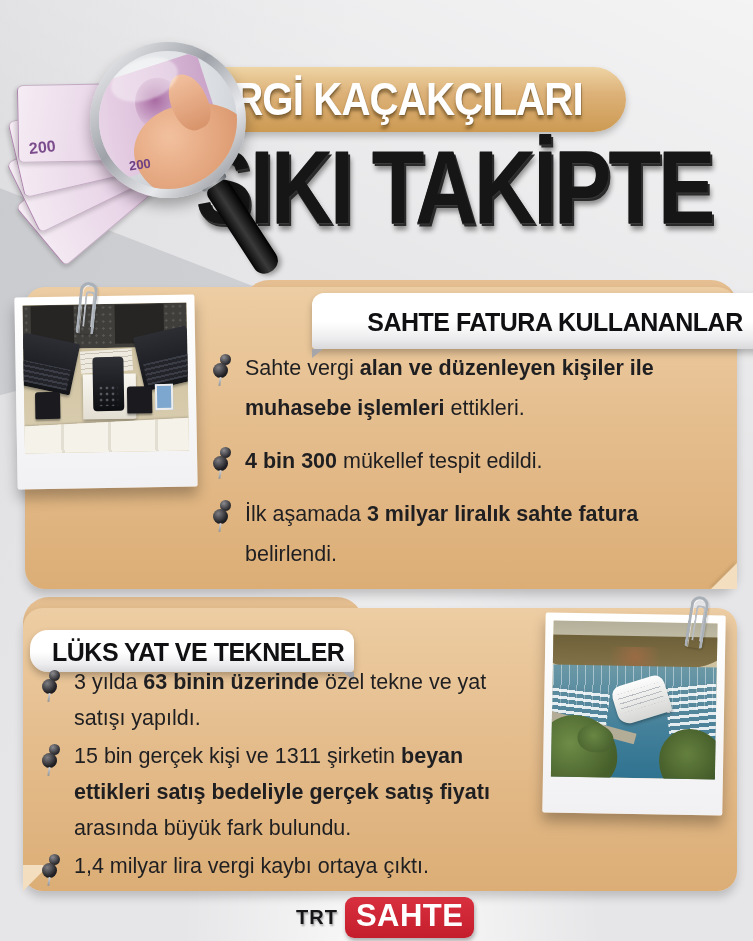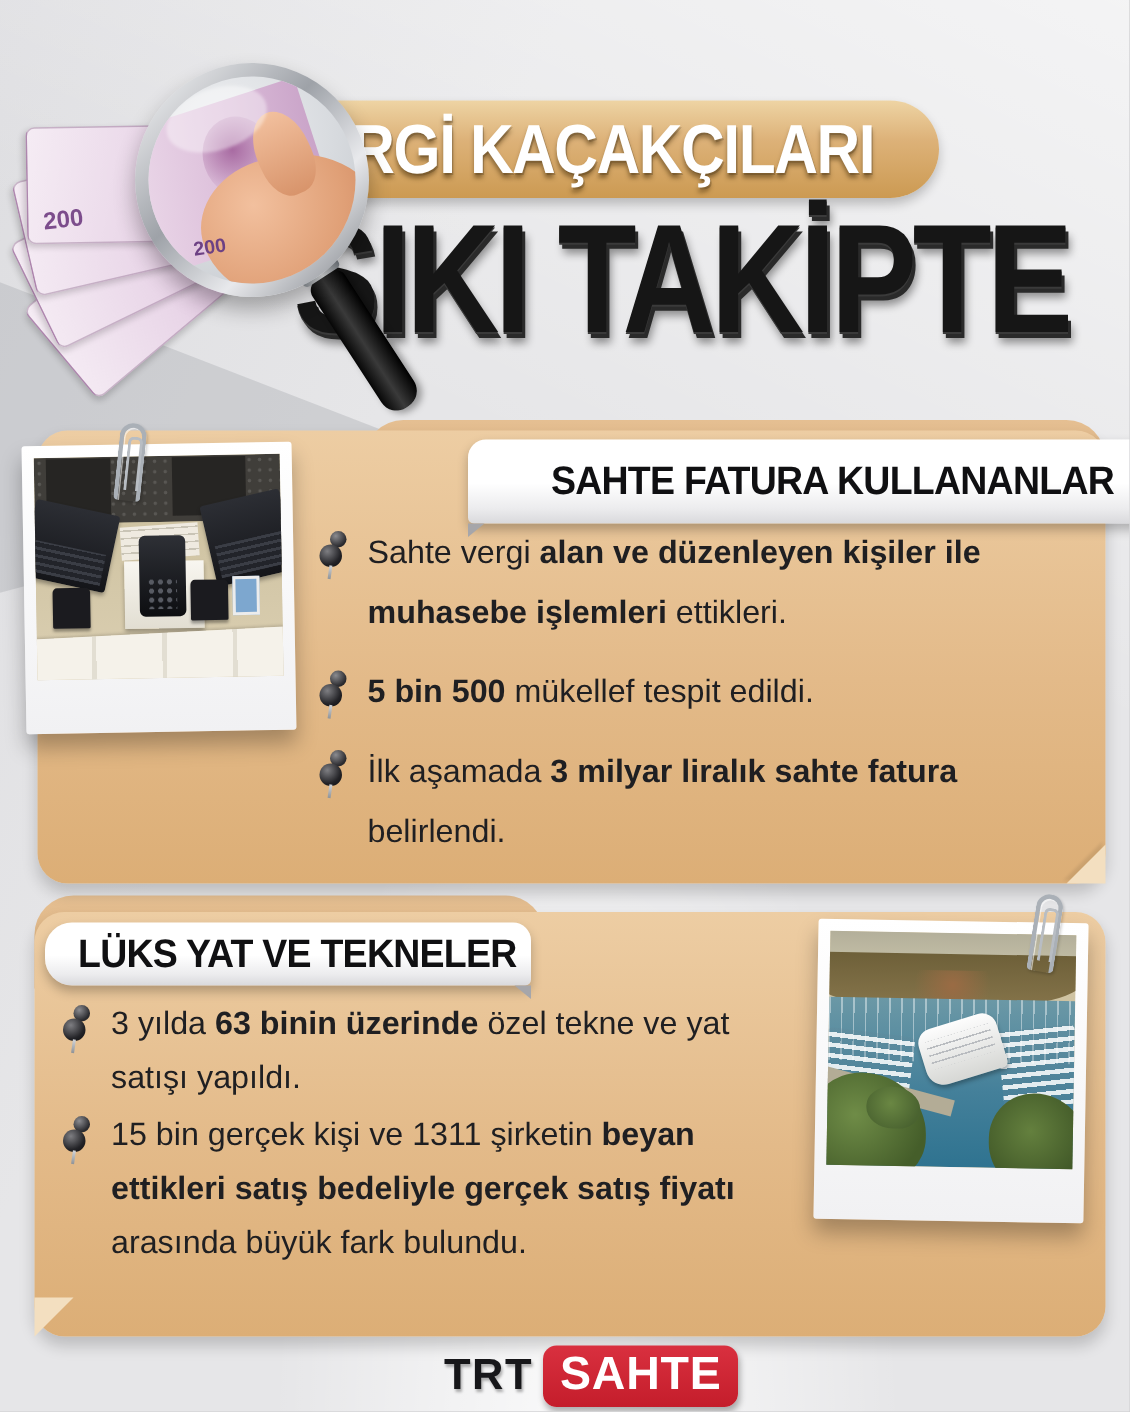--- a/index.html
+++ b/index.html
@@ -83,21 +83,21 @@
   .card2::after { content:''; position:absolute; left:0; bottom:0; width:0; height:0;
     border-style:solid; border-width:26px 26px 0 0; border-color:transparent #f3dfc0 transparent transparent;
     transform:rotate(180deg); }
 
   .banner { position:absolute; z-index:3; display:flex; align-items:center;
     background: linear-gradient(180deg,#ffffff 52%,#ececee 82%,#d9d9dc 100%);
     box-shadow:0 4px 7px rgba(0,0,0,.25); }
   .banner1 { left:264px; top:293px; width:486px; height:56px; border-radius:12px 18px 18px 4px; justify-content:center;margin-left:48px; }
   .banner1::before { content:''; position:absolute; left:0; bottom:-9px; width:0; height:0;
     border-style:solid; border-width:9px 11px 0 0; border-color:#a6a6aa transparent transparent transparent; }
-  .banner2 { left:30px; top:615px; width:324px; height:42px; border-radius:18px 12px 4px 18px; padding-left:22px; }
+  .banner2 { left:30px; top:630px; width:324px; height:42px; border-radius:18px 12px 4px 18px; padding-left:22px; }
   .banner2::after { content:''; position:absolute; right:0; bottom:-9px; width:0; height:0;
     border-style:solid; border-width:9px 0 0 11px; border-color:#a6a6aa transparent transparent transparent; }
   .banner-text { font-size:25px; font-weight:bold; color:#101012; letter-spacing:-0.5px; transform:scaleY(1.06); white-space:nowrap; }
 
   
   .bullets { position:absolute; z-index:3; }
   .bullets1 { left:213px; top:348px; width:500px; }
   .bullets2 { left:42px; top:664px; width:478px; }
   .bullet { display:flex; align-items:flex-start; }
   .bullets1 .bullet { margin-bottom:13px; }
@@ -180,21 +180,21 @@
   .p2-tree { position:absolute; border-radius:50% 60% 45% 55%; }
   .p2-tree.a { left:-8%; bottom:-8%; width:48%; height:48%;
     background: radial-gradient(circle at 40% 38%, #6f8c47, #455e2a 72%); }
   .p2-tree.b { right:-6%; bottom:-10%; width:40%; height:42%;
     background: radial-gradient(circle at 42% 38%, #64803e, #3e5526 72%); }
   .p2-tree.c { left:16%; bottom:16%; width:22%; height:18%;
     background: radial-gradient(circle at 45% 40%, #6a8743, #4a6330 75%); }
 
   
   .logo { position:absolute; left:296px; top:897px; z-index:3; display:flex; align-items:center; gap:7px; }
-  .logo-trt { font-size:29px; font-weight:bold; color:#17171a; letter-spacing:1px;
+  .logo-trt { font-size:20px; font-weight:bold; color:#17171a; letter-spacing:1px;
     text-shadow:1px 2px 2px rgba(0,0,0,.3); }
   .logo-haber { background: linear-gradient(180deg,#d9303f,#c41d2b); color:#fff; font-size:31px; font-weight:bold;
     letter-spacing:.5px; padding:1px 11px 4px; border-radius:9px; box-shadow:1px 3px 4px rgba(0,0,0,.3); }
 </style>
 </head>
 <body>
 
 <div class="page">
   <div class="bg"></div>
 
@@ -236,21 +236,21 @@
           <span class="pin-needle"></span>
         </span>
       <p class="bullet-text"><span>Sahte vergi </span><b>alan ve düzenleyen kişiler ile muhasebe işlemleri</b><span> ettikleri.</span></p>
     </div>
     <div class="bullet">
       <span class="pin">
           <span class="pin-ball-small"></span>
           <span class="pin-ball-big"></span>
           <span class="pin-needle"></span>
         </span>
-      <p class="bullet-text"><span></span><b>5 bin 500</b><span> mükellef tespit edildi.</span></p>
+      <p class="bullet-text"><span></span><b>4 bin 300</b><span> mükellef tespit edildi.</span></p>
     </div>
     <div class="bullet">
       <span class="pin">
           <span class="pin-ball-small"></span>
           <span class="pin-ball-big"></span>
           <span class="pin-needle"></span>
         </span>
       <p class="bullet-text"><span>İlk aşamada </span><b>3 milyar liralık sahte fatura</b><span> belirlendi.</span></p>
     </div>
   </div>
@@ -290,20 +290,28 @@
       <p class="bullet-text"><span>3 yılda </span><b>63 binin üzerinde</b><span> özel tekne ve yat satışı yapıldı.</span></p>
     </div>
     <div class="bullet">
       <span class="pin">
           <span class="pin-ball-small"></span>
           <span class="pin-ball-big"></span>
           <span class="pin-needle"></span>
         </span>
       <p class="bullet-text"><span>15 bin gerçek kişi ve 1311 şirketin </span><b>beyan ettikleri satış bedeliyle gerçek satış fiyatı</b><span> arasında büyük fark bulundu.</span></p>
     </div>
+    <div class="bullet">
+      <span class="pin">
+          <span class="pin-ball-small"></span>
+          <span class="pin-ball-big"></span>
+          <span class="pin-needle"></span>
+        </span>
+      <p class="bullet-text"><span>1,4 milyar lira vergi kaybı ortaya çıktı.</span><b></b><span></span></p>
+    </div>
   </div>
 
   <div class="polaroid polaroid2">
     <div class="photo">
       <div class="p2-sky"></div>
       <div class="p2-hill"></div>
       <div class="p2-water"></div>
       <div class="p2-masts"></div>
       <div class="p2-boats l"></div>
       <div class="p2-boats r"></div>

